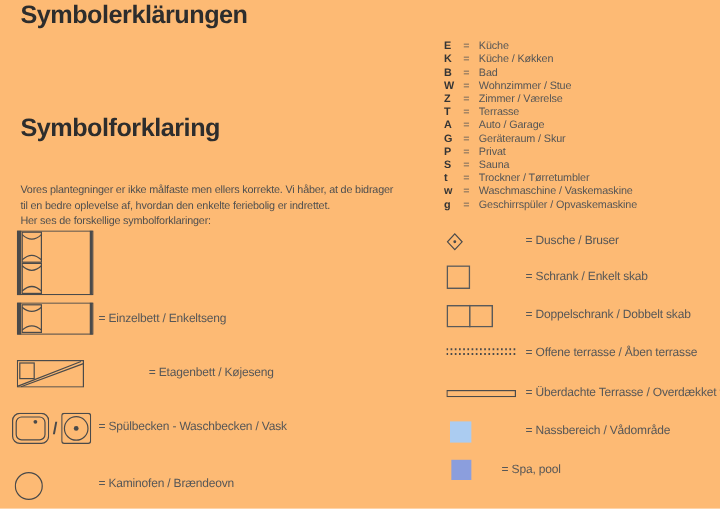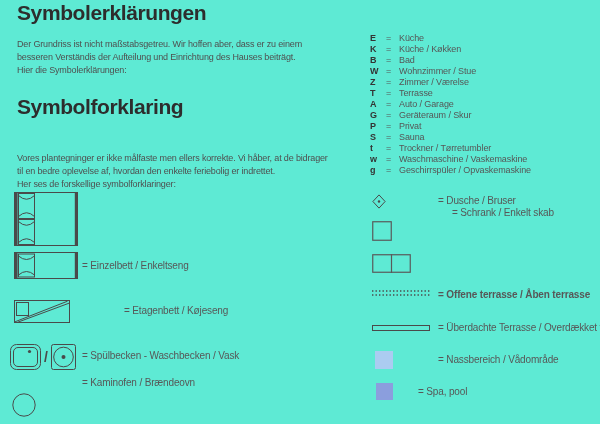--- a/index.html
+++ b/index.html
@@ -1,16 +1,16 @@
 <!DOCTYPE html>
 <html><head>
 <meta charset="utf-8">
 <style>
   html,body{margin:0;padding:0;background:#fff;}
-  .page{position:relative;width:600px;height:424px;background:#5eead4;overflow:hidden;
+  .page{position:relative;width:600px;height:424px;background:#fdba74;overflow:hidden;
         font-family:"Liberation Sans", sans-serif;color:#4f4f4f;}
   .h1{position:absolute;left:17px;font-size:21px;font-weight:bold;color:#2d2d2d;
       letter-spacing:-0.4px;white-space:nowrap;}
   .para{position:absolute;left:17px;font-size:9px;line-height:13px;color:#4f4f4f;
         letter-spacing:-0.15px;white-space:nowrap;}
   .label{position:absolute;font-size:10px;color:#575757;letter-spacing:-0.15px;
          white-space:nowrap;line-height:10px;}
   .codes{position:absolute;left:370px;top:32px;}
   .code-row{display:flex;height:11.05px;align-items:center;font-size:9px;
             color:#565656;letter-spacing:-0.1px;white-space:nowrap;}
@@ -19,25 +19,20 @@
   .icon{position:absolute;display:block;}
   .slashwrap{position:absolute;display:flex;align-items:center;gap:3px;}
   .slash{font-size:14px;color:#4a4a4a;font-weight:bold;}
 </style>
 </head>
 <body>
 
 <div class="page">
 
   <div class="h1" style="top:1px;">Symbolerklärungen</div>
-  <div class="para" style="top:38px;">
-    <div>Der Grundriss ist nicht maßstabsgetreu. Wir hoffen aber, dass er zu einem</div>
-    <div>besseren Verständis der Aufteilung und Einrichtung des Hauses beiträgt.</div>
-    <div>Hier die Symbolerklärungen:</div>
-  </div>
 
   <div class="h1" style="top:95px;">Symbolforklaring</div>
   <div class="para" style="top:122px;margin-top:30px;">
     <div>Vores plantegninger er ikke målfaste men ellers korrekte. Vi håber, at de bidrager</div>
     <div>til en bedre oplevelse af, hvordan den enkelte feriebolig er indrettet.</div>
     <div>Her ses de forskellige symbolforklaringer:</div>
   </div>
 
   <svg class="icon" style="left:14px;top:192px;" width="64" height="54" viewBox="0 0 64 54">
     <rect x="0.5" y="0.5" width="63" height="53" fill="none" stroke="#4a4a4a"></rect>
@@ -80,21 +75,21 @@
       <rect x="0.5" y="0.5" width="24" height="25" rx="2" fill="none" stroke="#4a4a4a"></rect>
       <circle cx="12.5" cy="13" r="9.8" fill="none" stroke="#4a4a4a"></circle>
       <circle cx="12.5" cy="13" r="2" fill="#4a4a4a"></circle>
     </svg>
   </div>
   <div class="label" style="left:82px;top:351px;">= Spülbecken - Waschbecken / Vask</div>
 
   <svg class="icon" style="left:12px;top:393px;" width="24" height="24" viewBox="0 0 24 24">
     <circle cx="12" cy="12" r="11.2" fill="none" stroke="#4a4a4a"></circle>
   </svg>
-  <div class="label" style="left:82px;top:378px;">= Kaminofen / Brændeovn</div>
+  <div class="label" style="left:82px;top:399px;">= Kaminofen / Brændeovn</div>
 
   <div class="codes">
     <div class="code-row">
       <span class="code-letter">E</span>
       <span class="code-eq">=</span>
       <span>Küche</span>
     </div>
     <div class="code-row">
       <span class="code-letter">K</span>
       <span class="code-eq">=</span>
@@ -159,32 +154,33 @@
 
   <svg class="icon" style="left:372px;top:194px;" width="14" height="15" viewBox="0 0 14 15">
     <path d="M7,0.9 L13.1,7.5 L7,14.1 L0.9,7.5 Z" fill="none" stroke="#4a4a4a"></path>
     <circle cx="7" cy="7.5" r="1.2" fill="#4a4a4a"></circle>
   </svg>
   <div class="label" style="left:438px;top:196px;">= Dusche / Bruser</div>
 
   <svg class="icon" style="left:372px;top:221px;" width="20" height="20" viewBox="0 0 20 20">
     <rect x="0.75" y="0.75" width="18.5" height="18.5" fill="none" stroke="#5a5a5a" stroke-width="1.2"></rect>
   </svg>
-  <div class="label" style="left:438px;top:208px;margin-left:14px;">= Schrank / Enkelt skab</div>
+  <div class="label" style="left:438px;top:226px;">= Schrank / Enkelt skab</div>
 
   <svg class="icon" style="left:372px;top:254px;" width="39" height="19" viewBox="0 0 39 19">
     <rect x="0.75" y="0.75" width="37.5" height="17.5" fill="none" stroke="#5a5a5a" stroke-width="1.2"></rect>
     <line x1="19.5" y1="0" x2="19.5" y2="19" stroke="#5a5a5a" stroke-width="1.2"></line>
   </svg>
+  <div class="label" style="left:438px;top:258px;">= Doppelschrank / Dobbelt skab</div>
 
   <svg class="icon" style="left:372px;top:289px;" width="58" height="8" viewBox="0 0 58 8">
     <line x1="0" y1="2" x2="58" y2="2" stroke="#4a4a4a" stroke-width="1.7" stroke-dasharray="1.4,2.1"></line>
     <line x1="0" y1="6" x2="58" y2="6" stroke="#4a4a4a" stroke-width="1.7" stroke-dasharray="1.4,2.1"></line>
   </svg>
-  <div class="label" style="left:438px;top:290px;font-weight:bold;">= Offene terrasse / Åben terrasse</div>
+  <div class="label" style="left:438px;top:290px;">= Offene terrasse / Åben terrasse</div>
 
   <svg class="icon" style="left:372px;top:325px;" width="58" height="6" viewBox="0 0 58 6">
     <rect x="0.5" y="0.5" width="57" height="5" fill="none" stroke="#4a4a4a"></rect>
   </svg>
   <div class="label" style="left:438px;top:323px;">= Überdachte Terrasse / Overdækket terrasse</div>
 
   <svg class="icon" style="left:375px;top:351px;" width="18" height="18" viewBox="0 0 18 18">
     <rect x="0" y="0" width="18" height="18" fill="#abccf1"></rect>
   </svg>
   <div class="label" style="left:438px;top:355px;">= Nassbereich / Vådområde</div>

